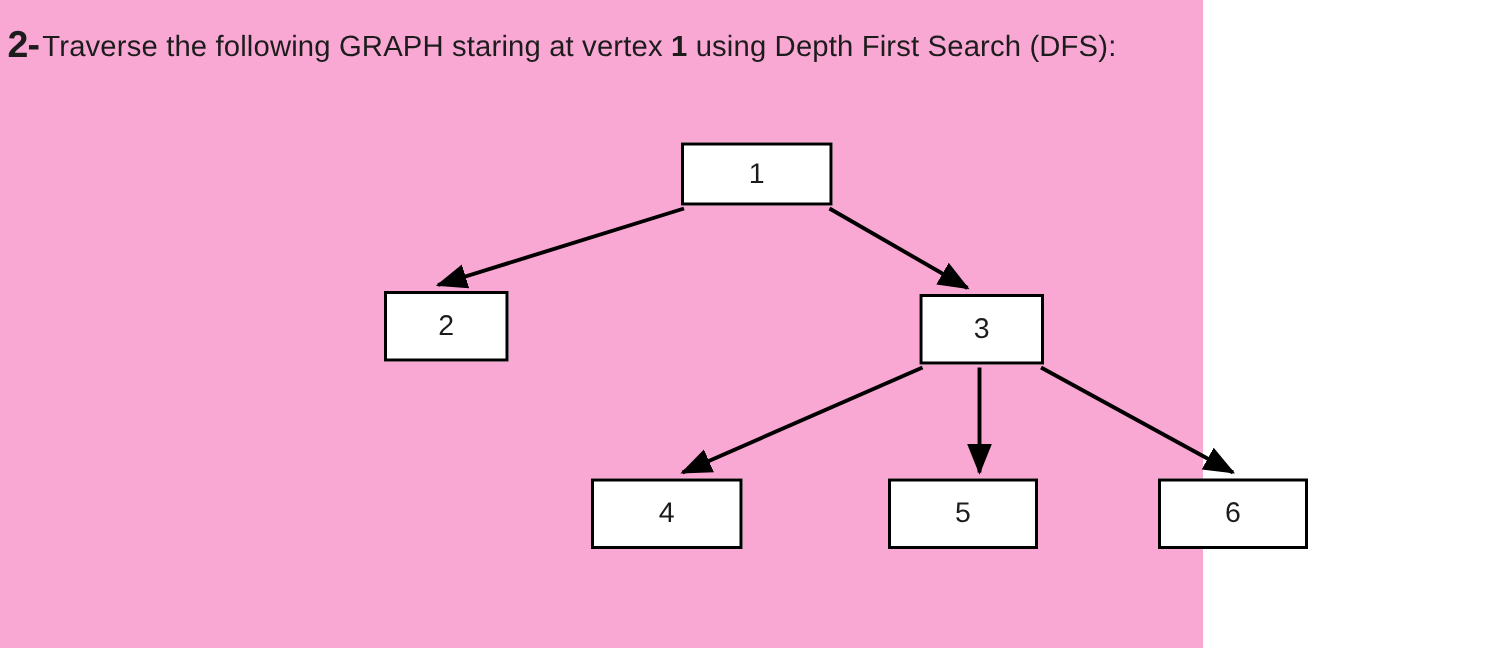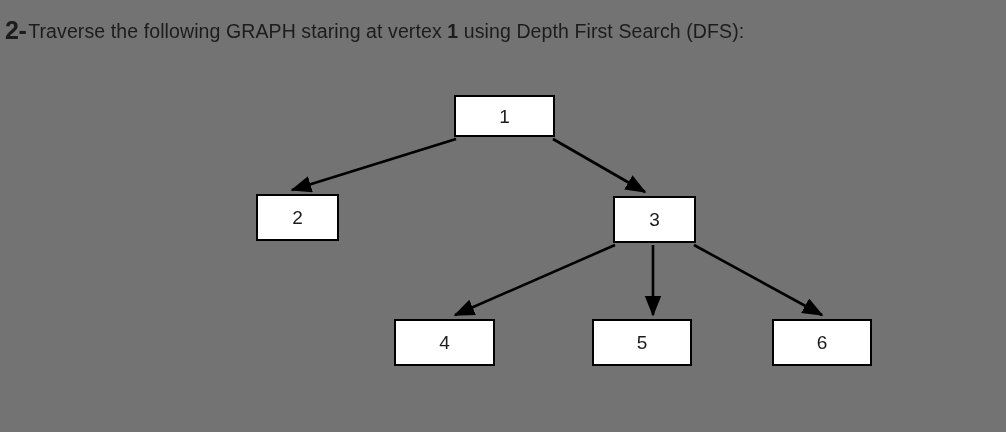--- a/index.html
+++ b/index.html
@@ -10,23 +10,23 @@
   body {
     width: 1006px;
     height: 432px;
     font-family: "Liberation Sans", sans-serif;
     color: #1a1a1a;
     overflow: hidden;
     position: relative;
   }
   #page {
     position: relative;
-    width: 1006px;
+    width: 802px;
     height: 432px;
-    background: #737373;
+    background: #f9a8d4;
   }
 
   
   .question-block {
     position: absolute;
     left: 5px;
     top: 16px;
     width: 930px;
     font-size: 19.5px;
     line-height: 29px;

